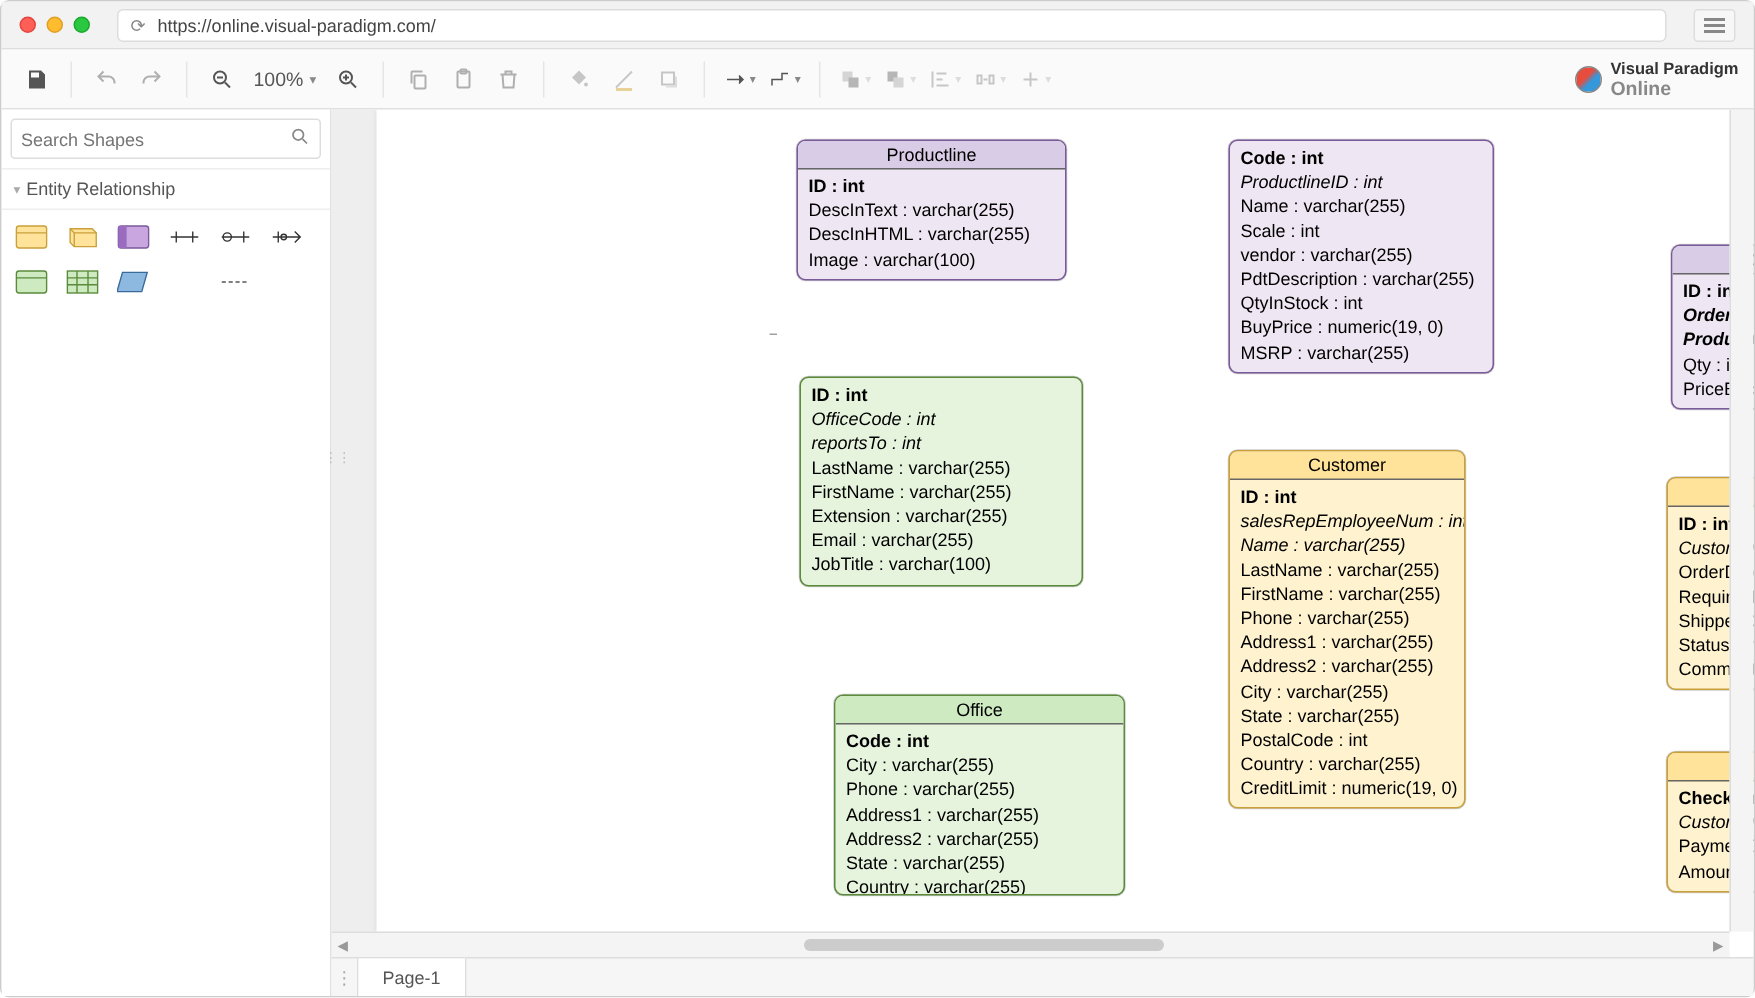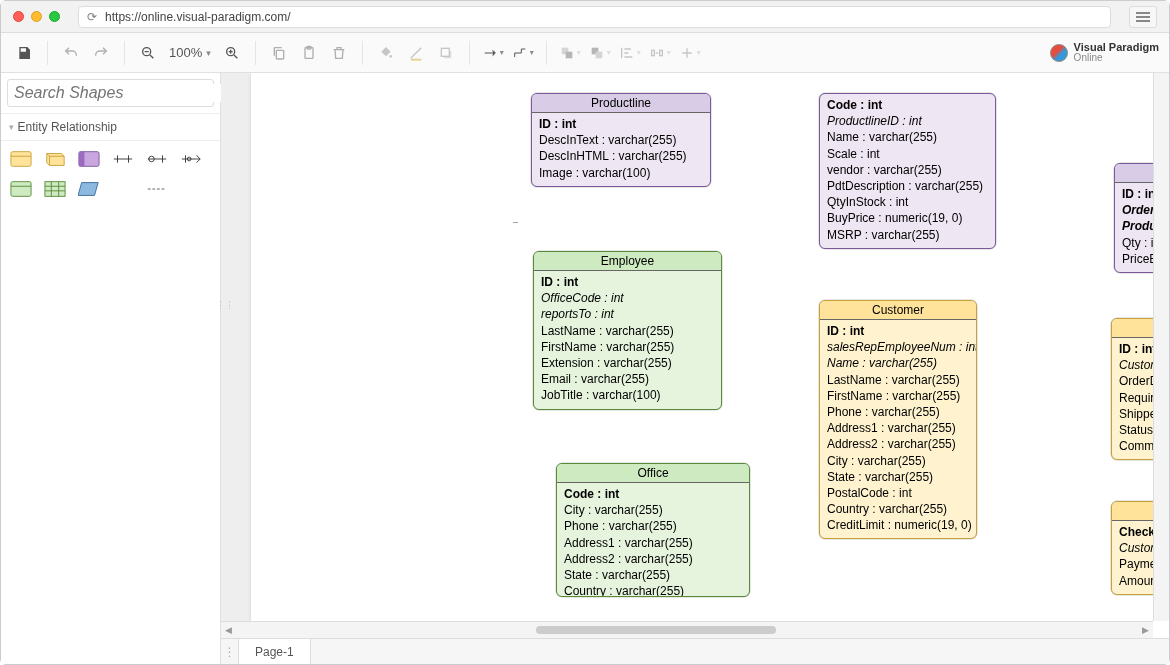--- a/index.html
+++ b/index.html
@@ -22,27 +22,27 @@
 
 .toolbar { height: 40px; background: #fafafa; border-bottom: 1px solid #e0e0e0; display: flex; align-items: center; padding: 0 10px; gap: 4px; font-size: 13px; color: #666; }
 .toolbar .sep { width: 1px; height: 24px; background: #e5e5e5; margin: 0 6px; }
 .tbtn { width: 26px; height: 26px; display: flex; align-items: center; justify-content: center; color: #666; cursor: pointer; border-radius: 3px; }
 .tbtn svg { width: 16px; height: 16px; }
 .zoom-box { display: flex; align-items: center; gap: 4px; padding: 0 4px; }
 .zoom-val { font-size: 13px; color: #555; }
 .logo { margin-left: auto; display: flex; align-items: center; gap: 6px; font-size: 11px; color: #333; font-weight: bold; }
 .logo .lg-icon { width: 18px; height: 18px; background: linear-gradient(135deg, #e74c3c 40%, #3498db 60%); border-radius: 50%; border: 1px solid #888; }
 .logo .lg-text { display: flex; flex-direction: column; line-height: 1; }
-.logo .lg-sub { font-weight: normal; font-size: 10px; color: #888; }
+.logo .lg-sub { font-weight: bold; font-size: 13px; color: #888; }
 
 
 .body { flex: 1; display: flex; overflow: hidden; }
 .sidebar { width: 220px; background: #fff; border-right: 1px solid #e0e0e0; display: flex; flex-direction: column; font-size: 13px; }
 .search-shapes { display: flex; align-items: center; border: 1px solid #ddd; margin: 6px; border-radius: 3px; padding: 4px 6px; color: #888; }
-.search-shapes input { border: none; outline: none; font-size: 16px; flex: 1; color: #555; font-style: italic; }
+.search-shapes input { border: none; outline: none; font-size: 12px; flex: 1; color: #555; }
 .panel-head { padding: 6px 8px; font-size: 12px; color: #555; border-top: 1px solid #eee; border-bottom: 1px solid #eee; display: flex; align-items: center; gap: 4px; }
 .panel-head::before { content: '▾'; color: #aaa; font-size: 9px; }
 .shape-grid { padding: 8px; display: flex; flex-wrap: wrap; gap: 10px; }
 .shape-cell { width: 24px; height: 20px; display: flex; align-items: center; justify-content: center; }
 .shape-cell svg { width: 22px; height: 18px; }
 .more-shapes { margin-top: auto; padding: 8px 10px; border-top: 1px solid #e6e6e6; font-size: 12px; color: #555; cursor: pointer; }
 
 .canvas-area { flex: 1; display: flex; flex-direction: column; background: #eee; position: relative; }
 .canvas-wrap { flex: 1; position: relative; overflow: hidden; background: #eee; }
 .canvas-paper { position: absolute; left: 30px; top: 0; width: 1130px; height: 590px; background: #fff; box-shadow: 0 0 4px rgba(0,0,0,0.1); }
@@ -389,21 +389,20 @@
           <div class="eb">
               <div class="r b">ID : int</div>
               <div class="r b i">OrderID : int</div>
               <div class="r b i">ProductCode : int</div>
               <div class="r">Qty : int</div>
               <div class="r">PriceEach : numeric(19, 0)</div>
             </div>
         </div>
 
         <div class="entity ent-green" style="left:312px; top:178px; width:189px;">
-          <div class="eh">Employee</div>
           <div class="eb">
               <div class="r b">ID : int</div>
               <div class="r i">OfficeCode : int</div>
               <div class="r i">reportsTo : int</div>
               <div class="r">LastName : varchar(255)</div>
               <div class="r">FirstName : varchar(255)</div>
               <div class="r">Extension : varchar(255)</div>
               <div class="r">Email : varchar(255)</div>
               <div class="r">JobTitle : varchar(100)</div>
             </div>

